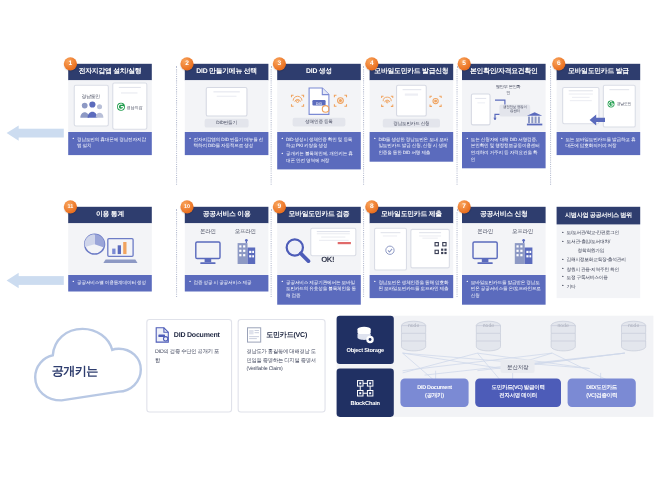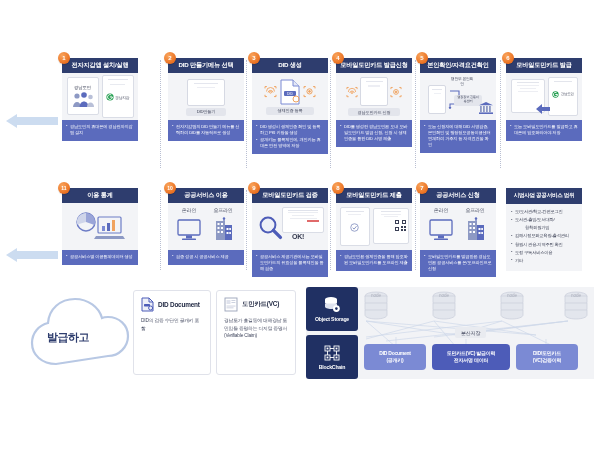--- a/index.html
+++ b/index.html
@@ -514,21 +514,21 @@
       <li>김해시정보화교육장-출석관리</li>
       <li>창원시 관용-지역주민 확인</li>
       <li>도정 구독서비스이용</li>
       <li>기타</li>
     </ul>
   </div>
 
   <svg class="cloud" style="left:26px;top:292px;" width="110" height="80" viewBox="0 0 110 80">
     <path d="M30 72c-14 0-24-9-24-21 0-10 7-18 16-20 1-14 12-24 27-24 13 0 24 8 27 19 2-1 4-1 6-1 11 0 20 8 20 19s-9 20-20 20z" fill="#ffffff" stroke="#b8c8e4" stroke-width="2.2"></path>
   </svg>
-  <div class="cloud-label" style="left:47px;top:330px;">발급하고</div>
+  <div class="cloud-label" style="left:47px;top:330px;">공개키는</div>
 
   <div class="doccard" style="left:133px;top:290px;width:78px;height:85px;">
     <div class="hdrow">
       <svg width="13" height="15" viewBox="0 0 13 15">
         <path d="M1 1h7l4 4v9H1z" fill="#eef0f8" stroke="#4d5cb8" stroke-width="1"></path>
         <path d="M8 1v4h4" fill="none" stroke="#4d5cb8" stroke-width="1"></path>
         <rect x="3" y="7" width="6" height="2.4" rx="0.6" fill="#4d5cb8"></rect>
         <circle cx="9.6" cy="11" r="2" fill="none" stroke="#4d5cb8" stroke-width="1"></circle>
       </svg>
       <div class="t">DID Document</div>

